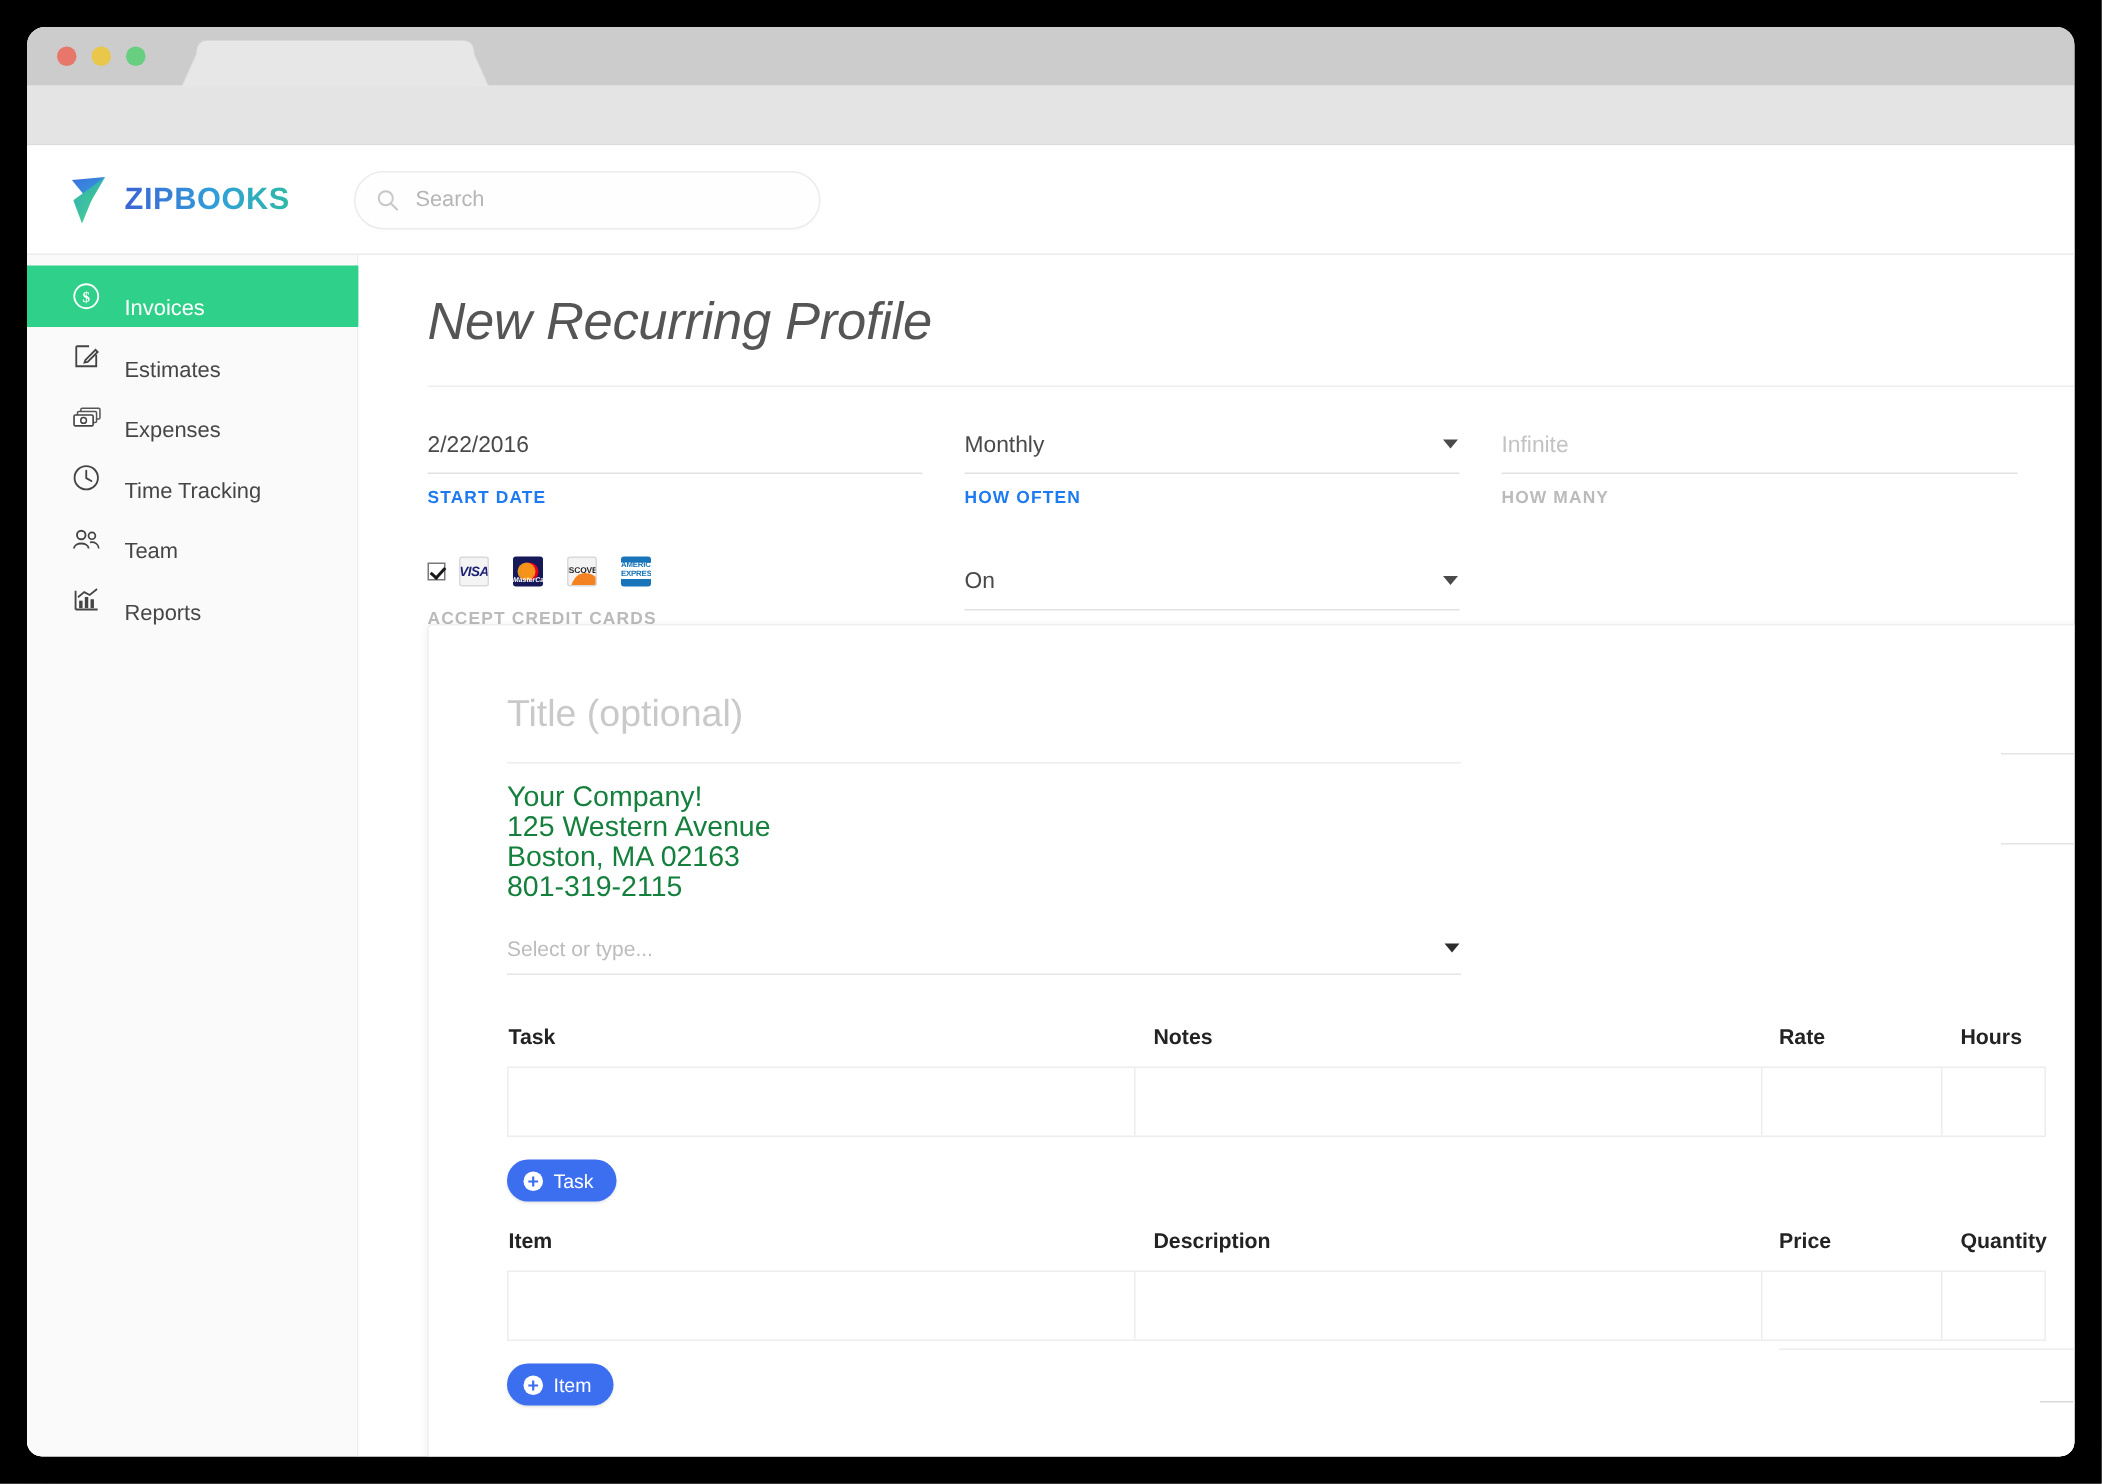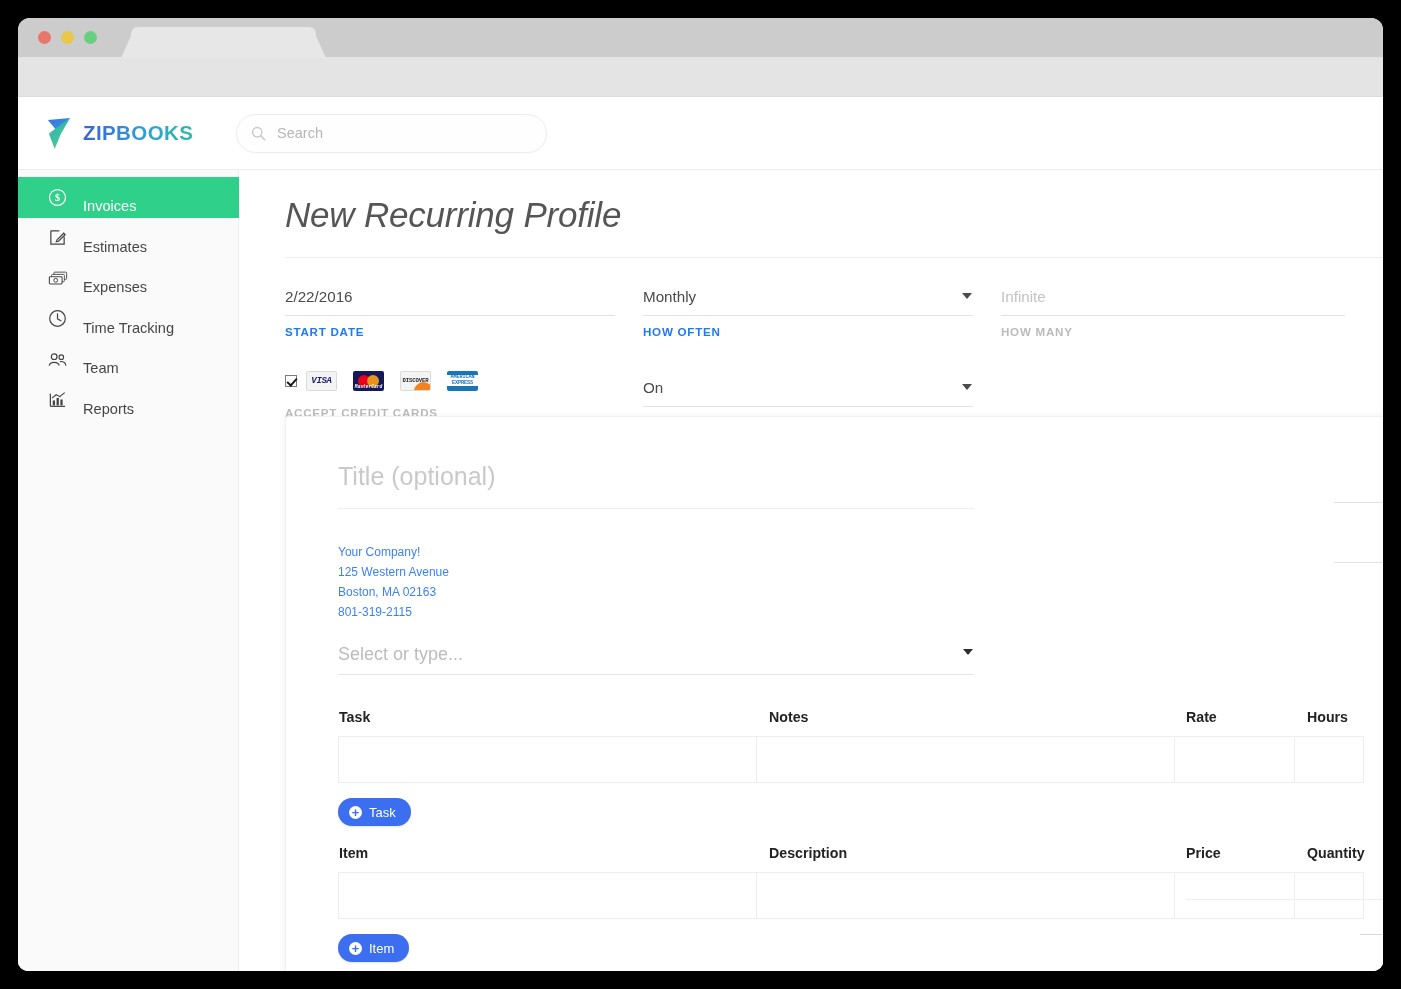--- a/index.html
+++ b/index.html
@@ -217,29 +217,28 @@
   }
   .cc-check::after {
     content: "";
     position: absolute; left: 3px; top: 0px;
     width: 4px; height: 8px;
     border: solid #1a1a1a;
     border-width: 0 2px 2px 0;
     transform: rotate(42deg);
   }
   .cc-card {
-    width: 31px; height: 20px;
+    width: 20px; height: 20px;
     border-radius: 2px;
     margin-right: 16px;
     flex: none;
     display: flex; align-items: center; justify-content: center;
     font-size: 6.2px; font-weight: 700;
     overflow: hidden;
     position: relative;
-    font-family: Liberation Mono, monospace;
   }
   .cc-visa { background: #f4f4f4; border: 1px solid #dadada; color: #1a1f71; font-size: 9px; font-style: italic; letter-spacing: -0.3px; }
   .cc-mc { background: #15195a; }
   .cc-mc .mc-l, .cc-mc .mc-r {
     position: absolute; top: 4px; width: 12px; height: 12px; border-radius: 50%;
   }
   .cc-mc .mc-l { left: 5px; background: #eb001b; }
   .cc-mc .mc-r { right: 5px; background: #f79e1b; opacity: .92; }
   .cc-mc .mc-t { position: absolute; bottom: 2px; width: 100%; text-align: center; color: #fff; font-size: 4.6px; font-weight: 700; }
   .cc-disc { background: #f4f4f4; border: 1px solid #dadada; color: #231f20; }
@@ -261,28 +260,28 @@
     padding: 45px 0 0 0;
   }
   .inv-inner { padding: 0 52px; }
   .inv-title {
     font-size: 25px; font-weight: 300; color: #c9c9c9;
     padding-bottom: 17px;
     border-bottom: 1px solid #eeeeee;
     width: 636px;
   }
   .company-block {
-    margin-top: 33px;
-    font-size: 12px; color: #3b82f6; line-height: 20px;
+    margin-top: 13px;
+    font-size: 19px; color: #15803d; line-height: 20px;
   }
   .select-client {
     margin-top: 22px;
     width: 636px;
     position: relative;
-    font-size: 18px; color: #bcbcbc;
+    font-size: 14px; color: #bcbcbc;
     padding-bottom: 9px;
     border-bottom: 1px solid #e6e6e6;
   }
   .select-client .caret { top: 5px; right: 1px; border-top-color: #2d2d2d; }
 
   
   .right-stub {
     position: absolute;
     left: 1048px;
     width: 140px;

